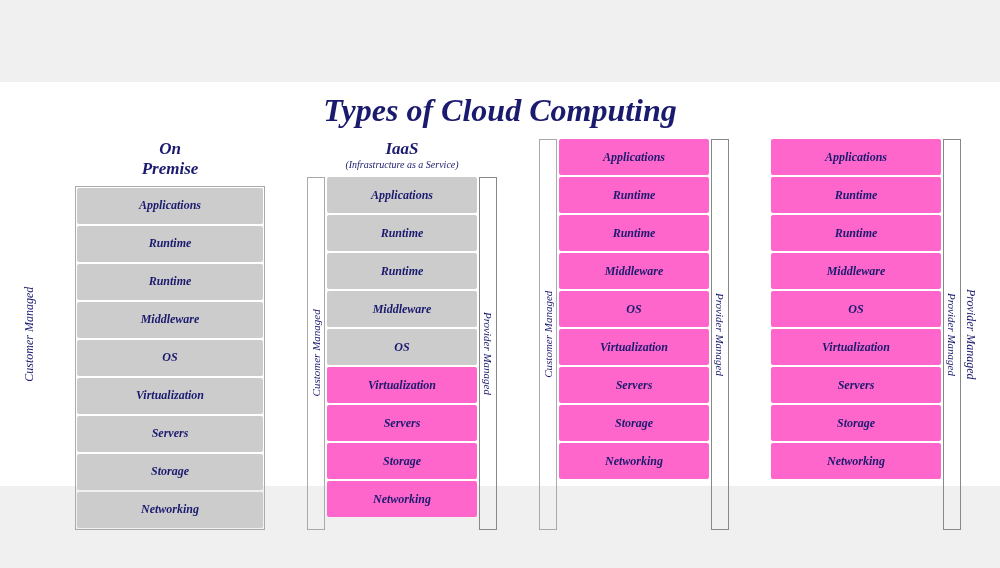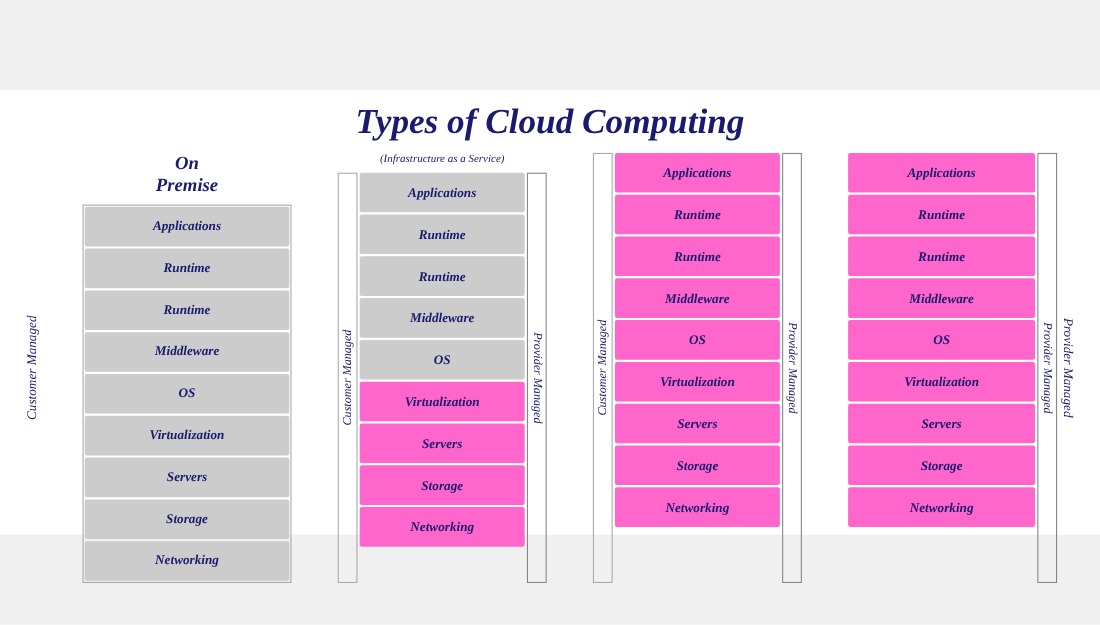--- a/index.html
+++ b/index.html
@@ -162,20 +162,21 @@
               <div class="block block-gray">OS</div>
               <div class="block block-gray">Virtualization</div>
               <div class="block block-gray">Servers</div>
               <div class="block block-gray">Storage</div>
               <div class="block block-gray">Networking</div>
             </div>
           </div>
         </div>
         <div class="column">
           <div class="col-header">
+            <span class="col-title">IaaS</span>
             <span class="col-subtitle">(Infrastructure as a Service)</span>
           </div>
           <div class="col-inner">
             <div style="display: flex; align-items: stretch; border: 1.5px solid rgb(170, 170, 170); margin-right: 2px;">
               <div class="col-side-label rotated">Customer Managed</div>
             </div>
             <div class="col-blocks">
               <div class="block block-gray">Applications</div>
               <div class="block block-gray">Runtime</div>
               <div class="block block-gray">Runtime</div>

